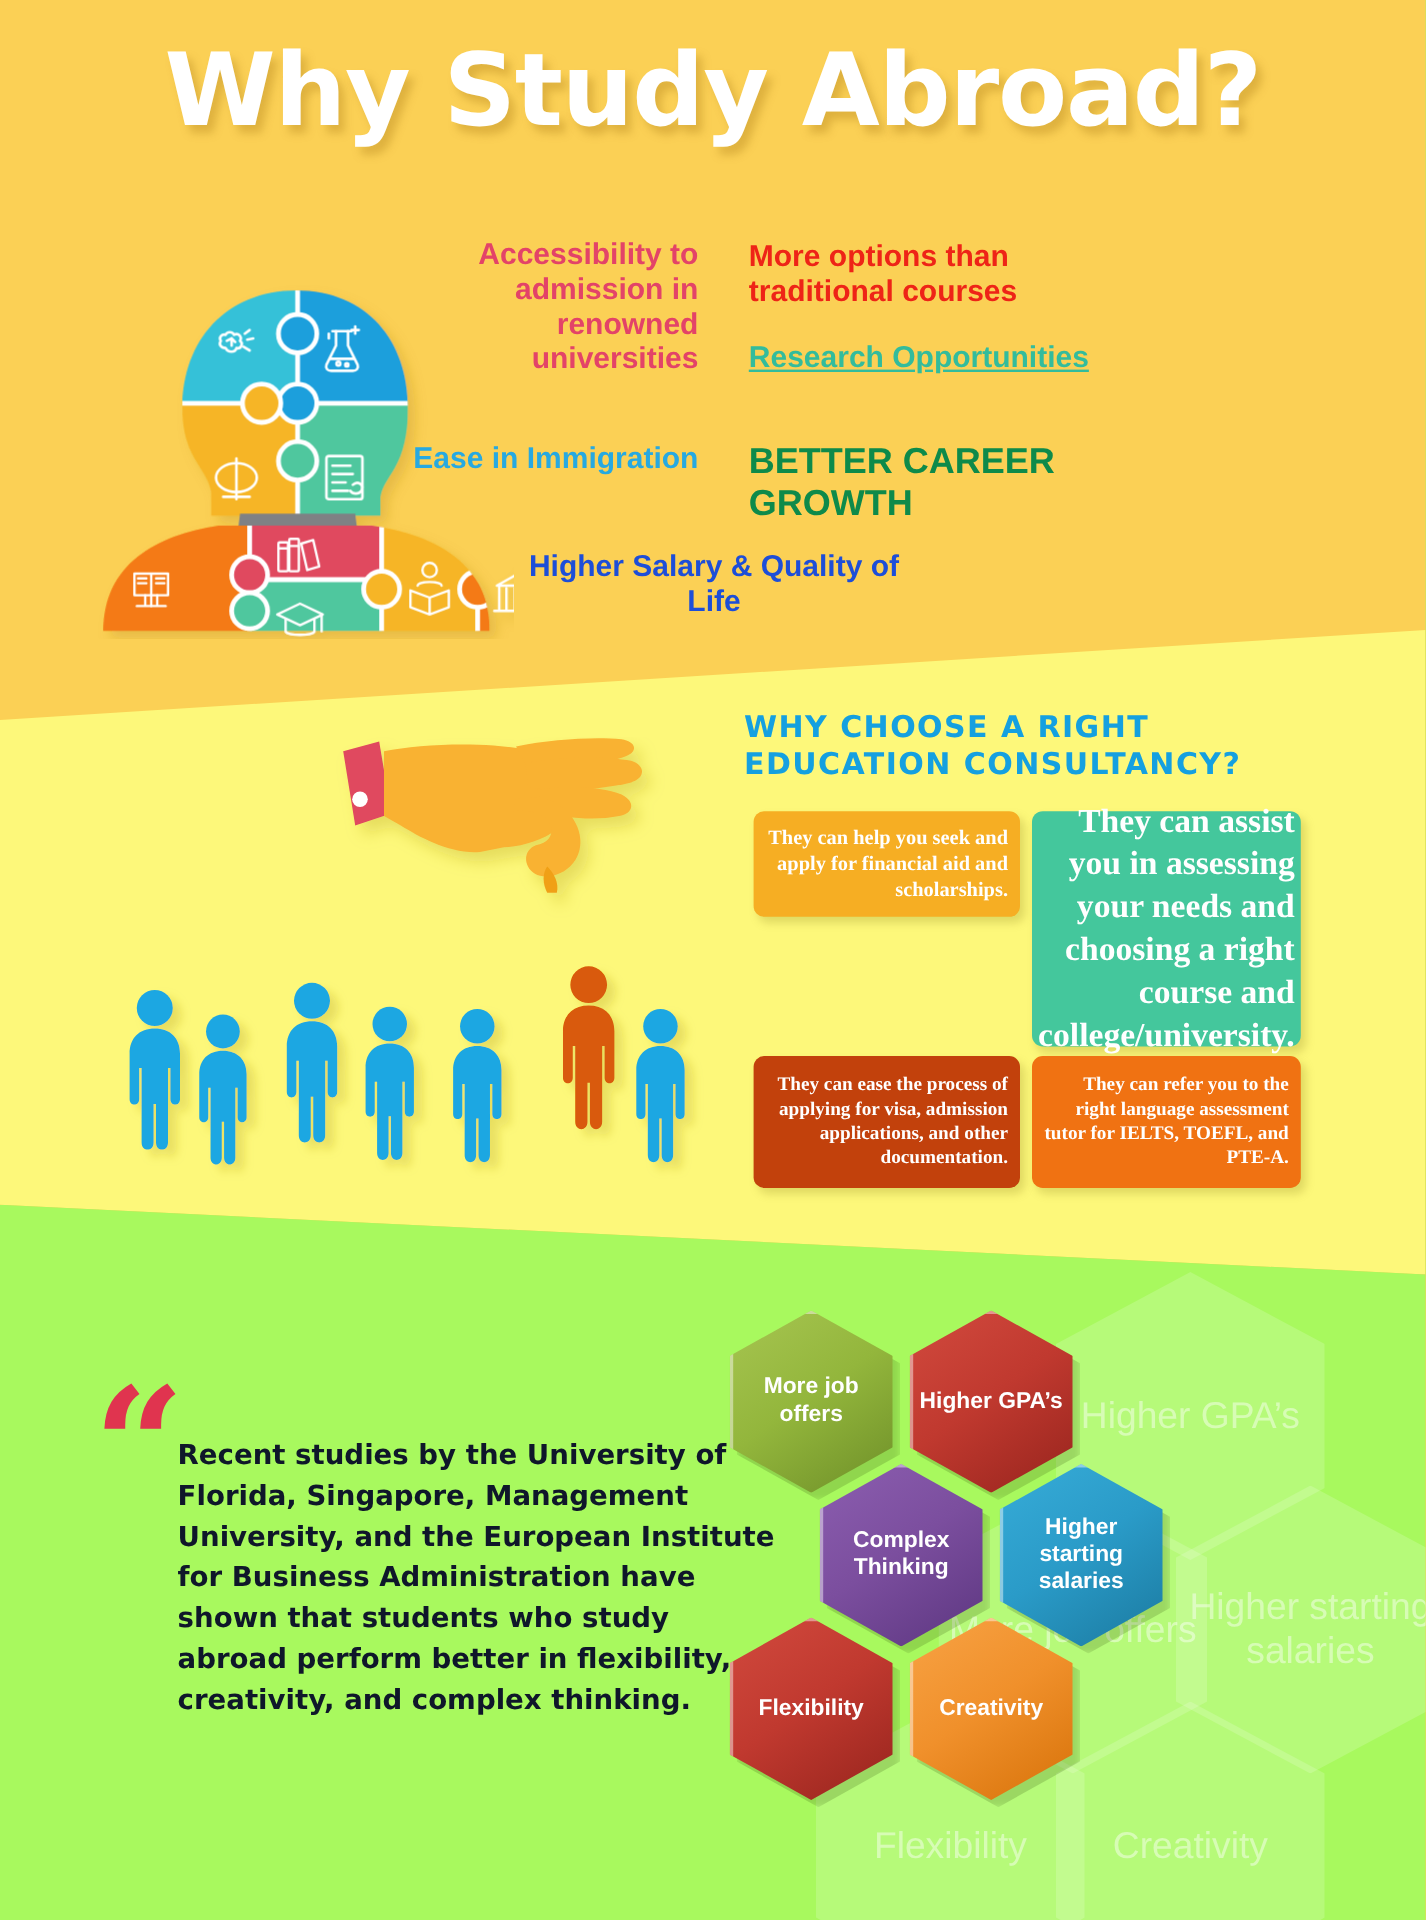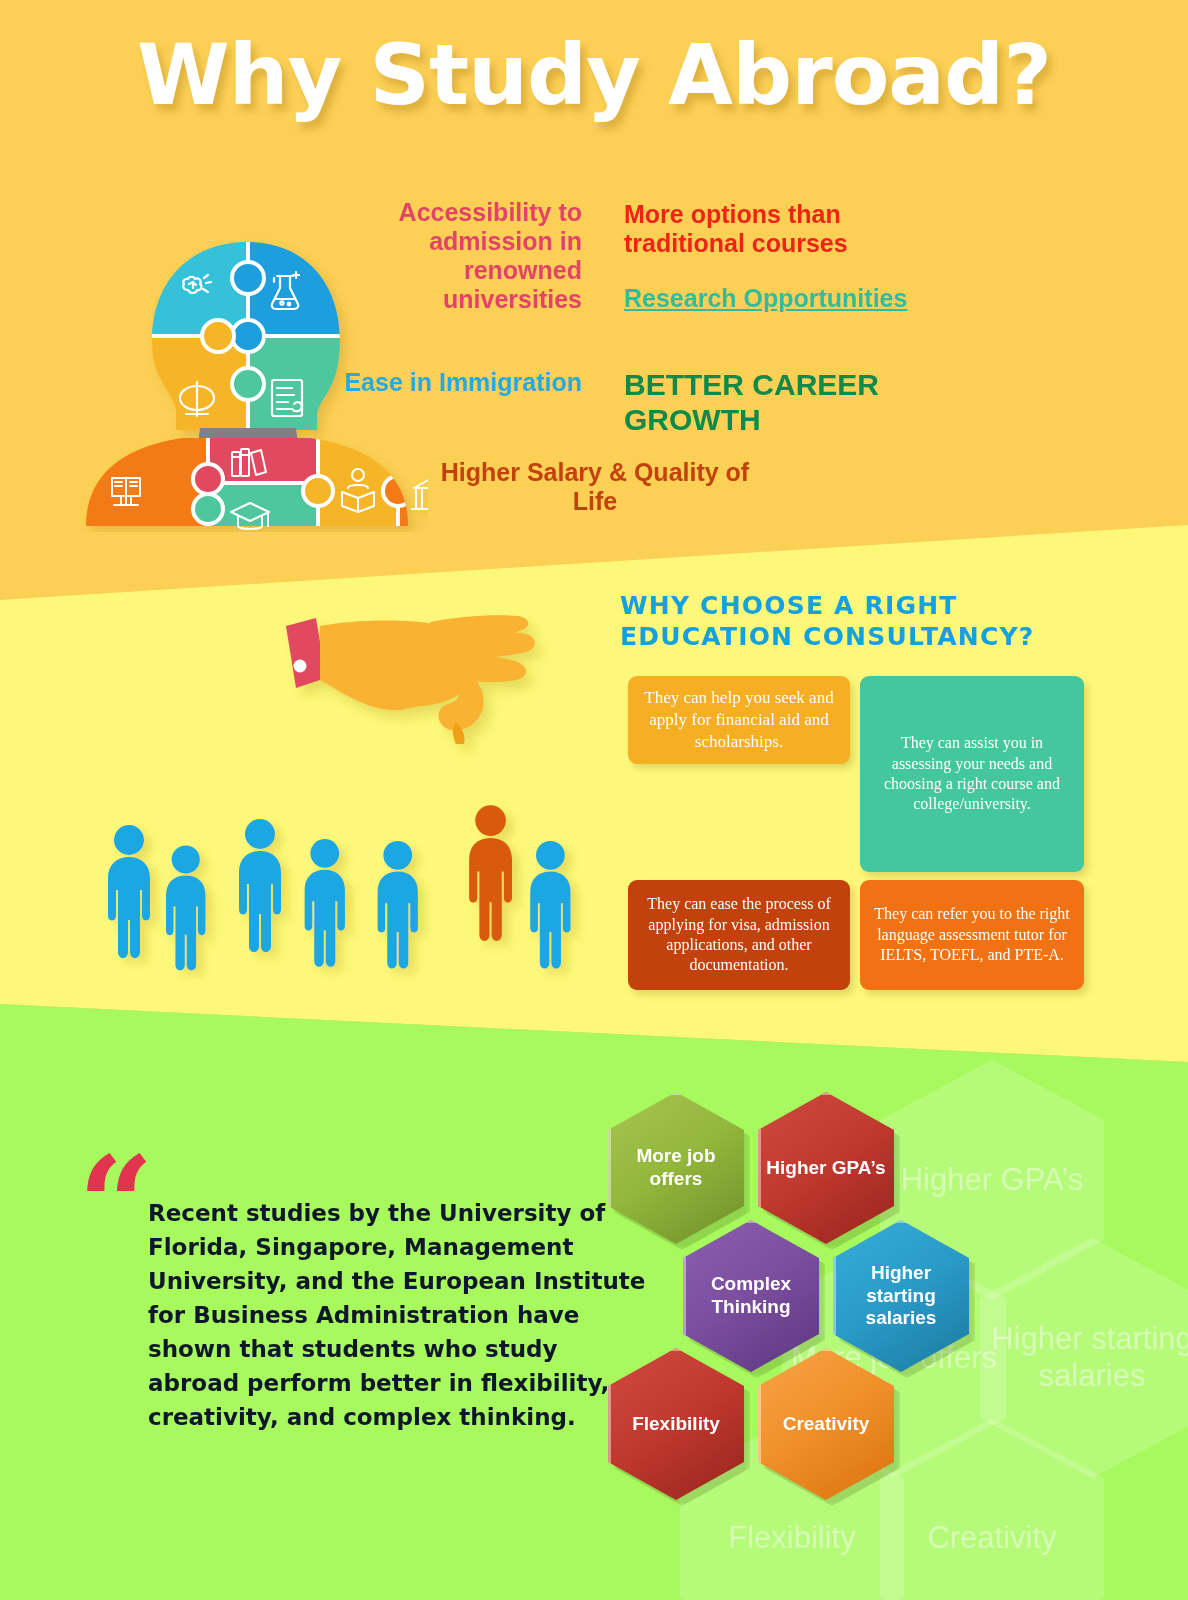--- a/index.html
+++ b/index.html
@@ -44,42 +44,42 @@
   
   .puzzle-person { position:absolute; left:78px; top:232px; width:350px; height:300px; }
 
   
   .benefit { position:absolute; font-weight:bold; line-height:1.16; }
   .b-access   { left:338px; top:198px; width:244px; text-align:right; font-size:25px; color:#E34368; }
   .b-more     { left:624px; top:200px; width:300px; text-align:left; font-size:25px; color:#EE2417; }
   .b-research { left:624px; top:284px; width:300px; text-align:left; font-size:25px; color:#33BC9C;text-decoration:underline; }
   .b-ease     { left:338px; top:368px; width:244px; text-align:right; font-size:25px; color:#27A9E1; }
   .b-career   { left:624px; top:368px; width:300px; text-align:left; font-size:30px; color:#0E8A4A; }
-  .b-salary   { left:430px; top:458px; width:330px; text-align:center; font-size:25px; color:#c2410c; }
+  .b-salary   { left:430px; top:458px; width:330px; text-align:center; font-size:25px; color:#1d4ed8; }
 
   
   .consult-heading {
     position:absolute; left:620px; top:590px; width:500px;
     text-align:left; color:#15A0E0;
     font-size:25px; font-weight:bold; line-height:1.25;
     letter-spacing:1.2px;
     font-family:"DejaVu Sans", sans-serif;
   }
   .card {
     position:absolute; border-radius:9px; color:#FFFFFF;
-    font-family:"Liberation Serif", serif; font-weight:normal;
-    font-size:17px; line-height:1.28; text-align:center;
+    font-family:"Liberation Serif", serif; font-weight:bold;
+    font-size:17px; line-height:1.28; text-align:right;
     display:flex; align-items:center; justify-content:center;
     padding:8px 10px;
     box-shadow: 4px 5px 7px rgba(150,140,40,0.28);
   }
   .card-aid    { left:628px; top:676px; width:222px; height:88px;  background:#F6AE23; }
   .card-know   { left:628px; top:778px; width:222px; height:94px;  background:#E0485F; font-size:16px; }
   .card-visa   { left:628px; top:880px; width:222px; height:110px; background:#c2410c; font-size:16px; }
-  .card-assist { left:860px; top:676px; width:224px; height:196px; background:#44C79C; font-size:16px; }
+  .card-assist { left:860px; top:676px; width:224px; height:196px; background:#44C79C; font-size:28px; }
   .card-refer  { left:860px; top:880px; width:224px; height:110px; background:#F07212; font-size:16px; }
 
   
   .hand-wrap { position:absolute; left:280px; top:614px; width:330px; height:190px; }
   .people-wrap { position:absolute; left:104px; top:790px; width:510px; height:215px; }
 
   
   .quote-mark {
     position:absolute; left:78px; top:1158px;
     font-size:132px; line-height:.72; color:#E0344F;

